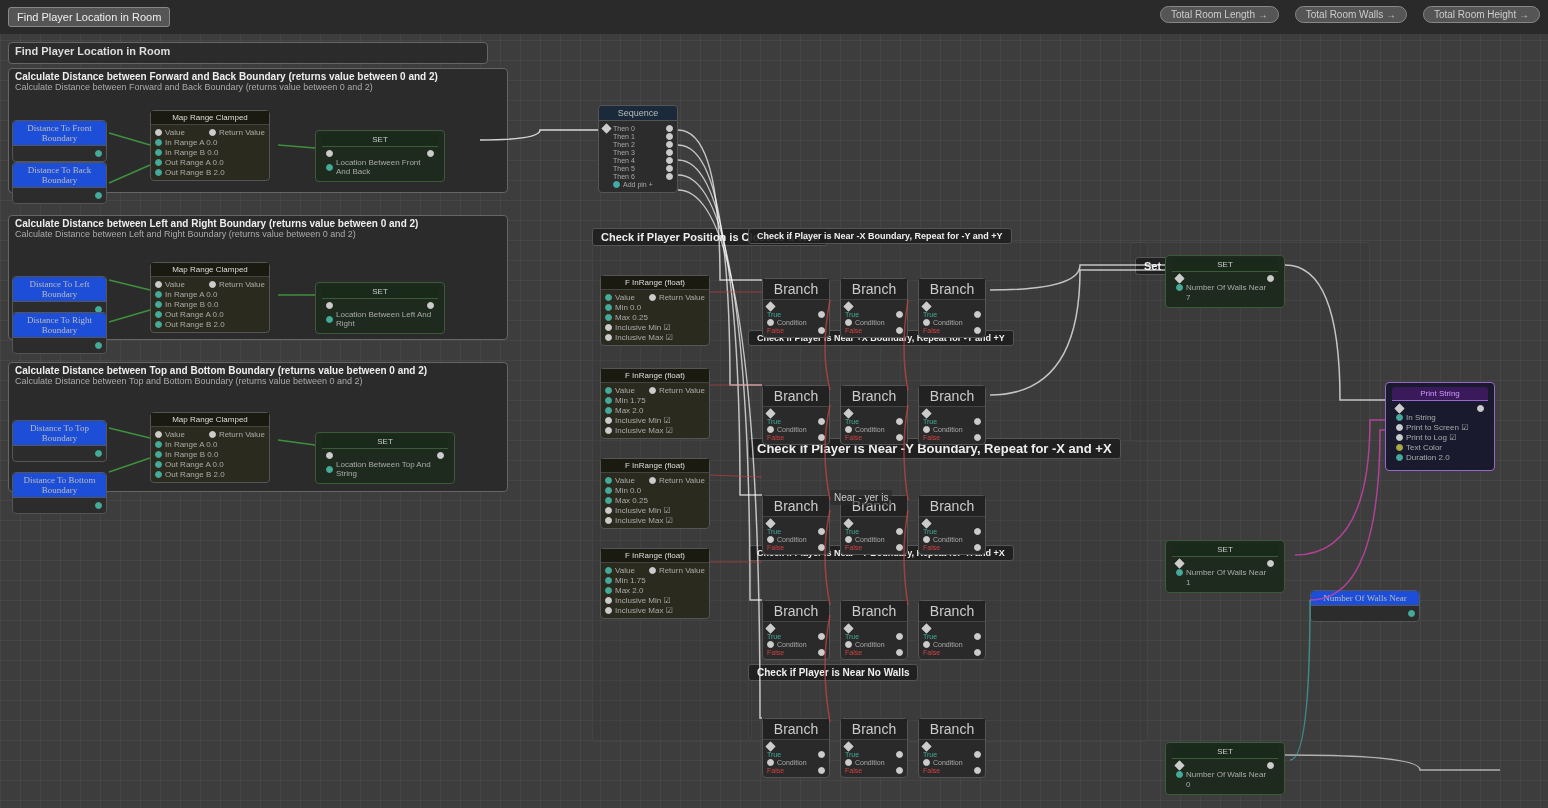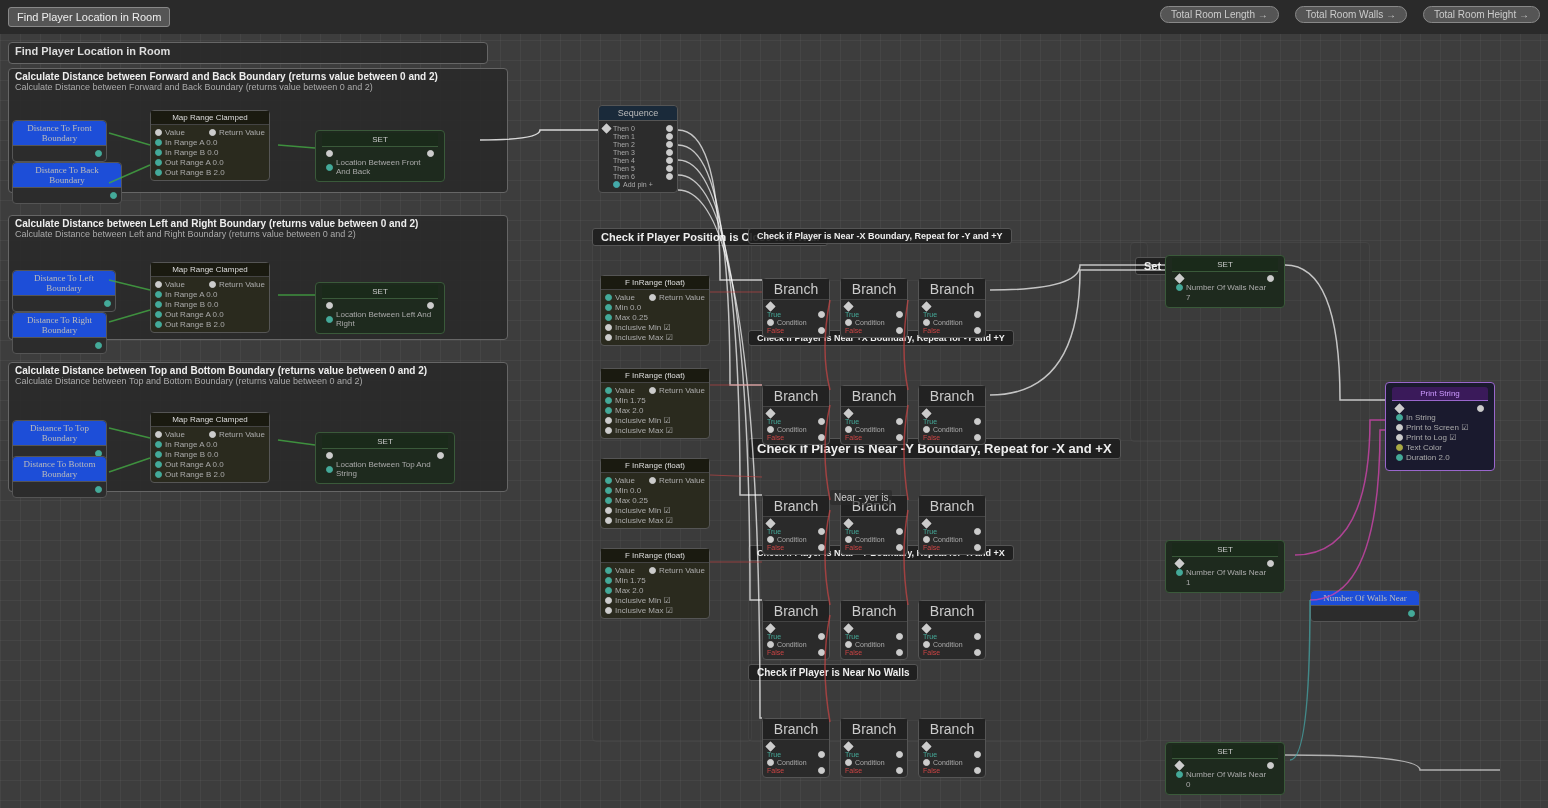--- a/index.html
+++ b/index.html
@@ -289,21 +289,21 @@
 
 <div class="node" style="left:12px;top:120px;width:95px;">
   <div class="node-header dark-blue">Distance To Front Boundary</div>
   <div class="node-body">
     <div class="node-row">
         <div class="pin green out"></div>
       </div>
   </div>
 </div>
 
-<div class="node" style="left:12px;top:162px;width:110px;">
+<div class="node" style="left:12px;top:162px;width:95px;">
   <div class="node-header dark-blue">Distance To Back Boundary</div>
   <div class="node-body">
     <div class="node-row">
         <div class="pin green out"></div>
       </div>
   </div>
 </div>
 
 <div class="map-range-node" style="left:150px;top:110px;">
   <div class="map-range-header">Map Range Clamped</div>
@@ -340,21 +340,21 @@
         <div class="pin white"></div>
         <div class="pin white out"></div>
       </div>
     <div class="node-row">
         <div class="pin green"></div>
         <span>Location Between Front And Back</span>
       </div>
   </div>
 </div>
 
-<div class="node" style="left:12px;top:270px;width:104px;">
+<div class="node" style="left:12px;top:276px;width:95px;">
   <div class="node-header dark-blue">Distance To Left Boundary</div>
   <div class="node-body">
     <div class="node-row">
         <div class="pin green out"></div>
       </div>
   </div>
 </div>
 
 <div class="node" style="left:12px;top:312px;width:95px;">
   <div class="node-header dark-blue">Distance To Right Boundary</div>
@@ -409,21 +409,21 @@
 
 <div class="node" style="left:12px;top:420px;width:95px;">
   <div class="node-header dark-blue">Distance To Top Boundary</div>
   <div class="node-body">
     <div class="node-row">
         <div class="pin green out"></div>
       </div>
   </div>
 </div>
 
-<div class="node" style="left:12px;top:456px;width:95px;">
+<div class="node" style="left:12px;top:472px;width:95px;">
   <div class="node-header dark-blue">Distance To Bottom Boundary</div>
   <div class="node-body">
     <div class="node-row">
         <div class="pin green out"></div>
       </div>
   </div>
 </div>
 
 <div class="map-range-node" style="left:150px;top:412px;">
   <div class="map-range-header">Map Range Clamped</div>

